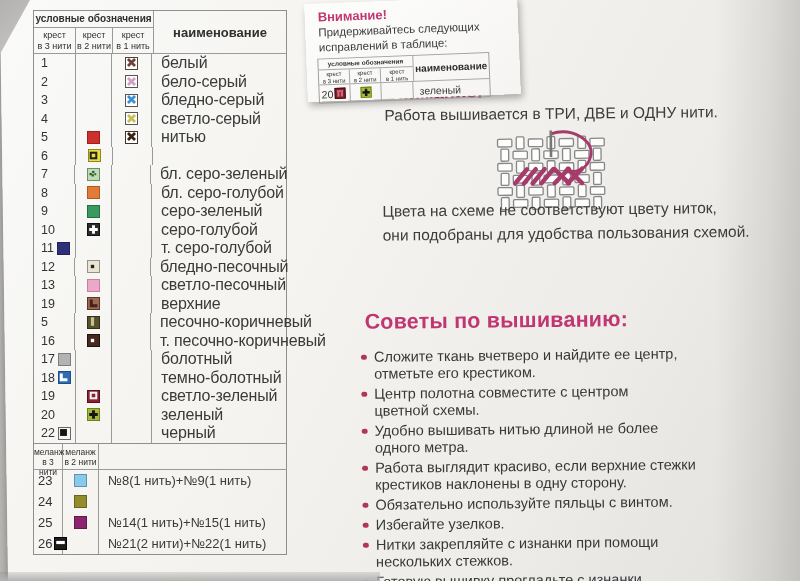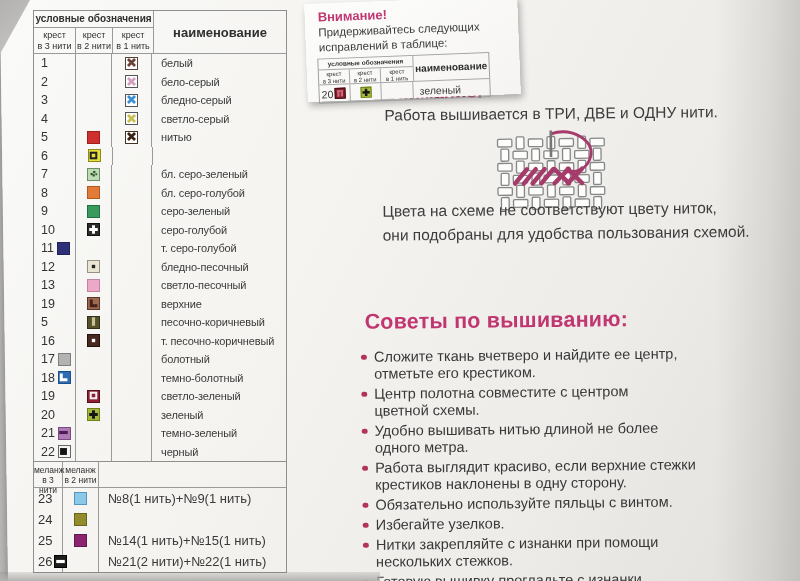--- a/index.html
+++ b/index.html
@@ -44,21 +44,21 @@
   .sc1{width:42px}.sc2{width:37px}.sc3{width:40px}
   .lt-name{width:135px;display:flex;align-items:center;justify-content:center;
     font-size:13px;font-weight:bold;color:#2f2f2f}
   .lt-body{border:1px solid #8f8f8f;border-top:1px solid #9a9a9a;border-bottom:none;box-sizing:border-box}
   .trow{display:flex;height:18.5px;align-items:center}
   .trow .cell{box-sizing:border-box;height:100%;display:flex;align-items:center}
   .trow .num{width:42px;border-right:1px solid #9a9a9a;padding-left:7px;gap:3px;
     font-size:12.5px;color:#333}
   .trow .c2{width:37px;border-right:1px solid #9a9a9a;justify-content:center}
   .trow .c3{width:40px;border-right:1px solid #9a9a9a;justify-content:center}
-  .trow .name{width:135px;padding-left:9px;font-size:11px;letter-spacing:-0.15px;white-space:nowrap}
+  .trow .name{width:135px;padding-left:9px;font-size:16px;letter-spacing:-0.15px;white-space:nowrap}
   .mel-head{display:flex;height:27px;border:1px solid #8f8f8f;border-bottom:1px solid #9a9a9a;box-sizing:border-box}
   .mel-head .mc{box-sizing:border-box;border-right:1px solid #9a9a9a;font-size:8.5px;line-height:10px;
     text-align:center;padding-top:3px;color:#2f2f2f}
   .mc1{width:29px}.mc2{width:36px}
   .mel-rest{flex:1}
   .mel-body{border:1px solid #8f8f8f;border-top:none;box-sizing:border-box}
   .mrow{display:flex;height:21px;align-items:flex-start}
   .mrow .cell{box-sizing:border-box;height:100%;display:flex;align-items:center}
   .mrow .num{width:29px;border-right:1px solid #9a9a9a;padding-left:4px;gap:2px;font-size:13px;color:#333}
   .mrow .msym{width:36px;border-right:1px solid #9a9a9a;justify-content:center}
@@ -380,33 +380,20 @@
         </div>
         <div class="cell c2">
           <span class="sym" style="background: rgb(163, 185, 63); border-color: rgb(111, 128, 24);">
             <svg viewBox="0 0 14 14">
               <path d="M7 2.4V11.6M2.4 7H11.6" stroke="#151515" stroke-width="3.1" fill="none"></path>
             </svg>
           </span>
         </div>
         <div class="cell c3"></div>
         <div class="cell name">зеленый</div>
-      </div>
-      <div class="trow">
-        <div class="cell num">
-          <span>21</span>
-          <span class="sym" style="background: rgb(174, 124, 179); border-color: rgb(124, 74, 130);">
-            <svg viewBox="0 0 14 14">
-              <rect x="2.4" y="5.3" width="9.2" height="3.4" fill="#4e1b56"></rect>
-            </svg>
-          </span>
-        </div>
-        <div class="cell c2"></div>
-        <div class="cell c3"></div>
-        <div class="cell name">темно-зеленый</div>
       </div>
       <div class="trow">
         <div class="cell num">
           <span>22</span>
           <span class="sym" style="background: rgb(244, 244, 244); border-color: rgb(102, 102, 102);">
             <svg viewBox="0 0 14 14">
               <rect x="3.3" y="3.3" width="7.4" height="7.4" fill="#141414"></rect>
             </svg>
           </span>
         </div>

